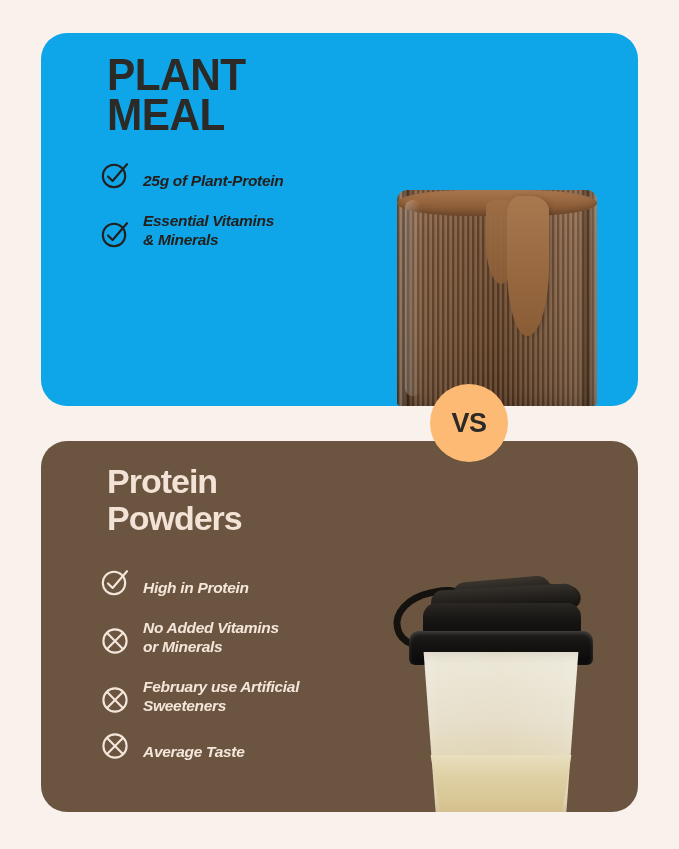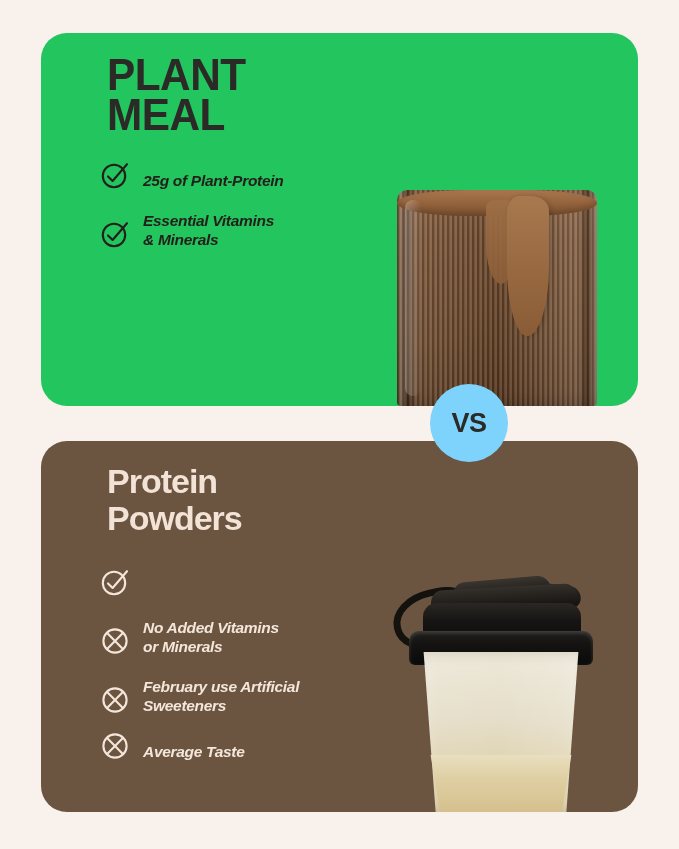--- a/index.html
+++ b/index.html
@@ -26,21 +26,21 @@
   .panel {
     position: absolute;
     overflow: hidden;
     border-radius: 26px;
   }
   .panel-top {
     left: 41px;
     top: 33px;
     width: 597px;
     height: 373px;
-    background: #22c55e;
+    background: #0ea5e9;
   }
   .panel-bottom {
     left: 41px;
     top: 441px;
     width: 597px;
     height: 371px;
     background: #6b5540;
   }
 
   
@@ -294,21 +294,21 @@
   }
 
   
   .vs-badge {
     position: absolute;
     left: 430px;
     top: 384px;
     width: 78px;
     height: 78px;
     border-radius: 50%;
-    background: #7dd3fc;
+    background: #fdba74;
     display: flex;
     align-items: center;
     justify-content: center;
     z-index: 5;
   }
   .vs-label {
     font-size: 27px;
     font-weight: 900;
     letter-spacing: -0.5px;
     color: #2b2a26;
@@ -378,20 +378,21 @@
 Powders</h2>
 
     <ul class="feature-list feature-list-bottom">
       <li class="feature-item">
         <span class="feature-icon">
           <svg width="30" height="30" viewBox="0 0 30 30">
             <circle cx="14" cy="16" r="11.2" fill="none" stroke="#f4e6da" stroke-width="2.1"></circle>
             <path d="M8 16.4 L12.6 21 L27 4.2" fill="none" stroke="#f4e6da" stroke-width="2.1" stroke-linecap="round" stroke-linejoin="round"></path>
           </svg>
         </span>
+        <span class="feature-text">High in Protein</span>
       </li>
       <li class="feature-item">
         <span class="feature-icon">
           <svg width="30" height="30" viewBox="0 0 30 30">
             <circle cx="15" cy="15" r="11.6" fill="none" stroke="#f4e6da" stroke-width="2.1"></circle>
             <path d="M7.6 7.6 L22.4 22.4 M22.4 7.6 L7.6 22.4" fill="none" stroke="#f4e6da" stroke-width="2.1" stroke-linecap="round"></path>
           </svg>
         </span>
         <span class="feature-text">No Added Vitamins
 or Minerals</span>

